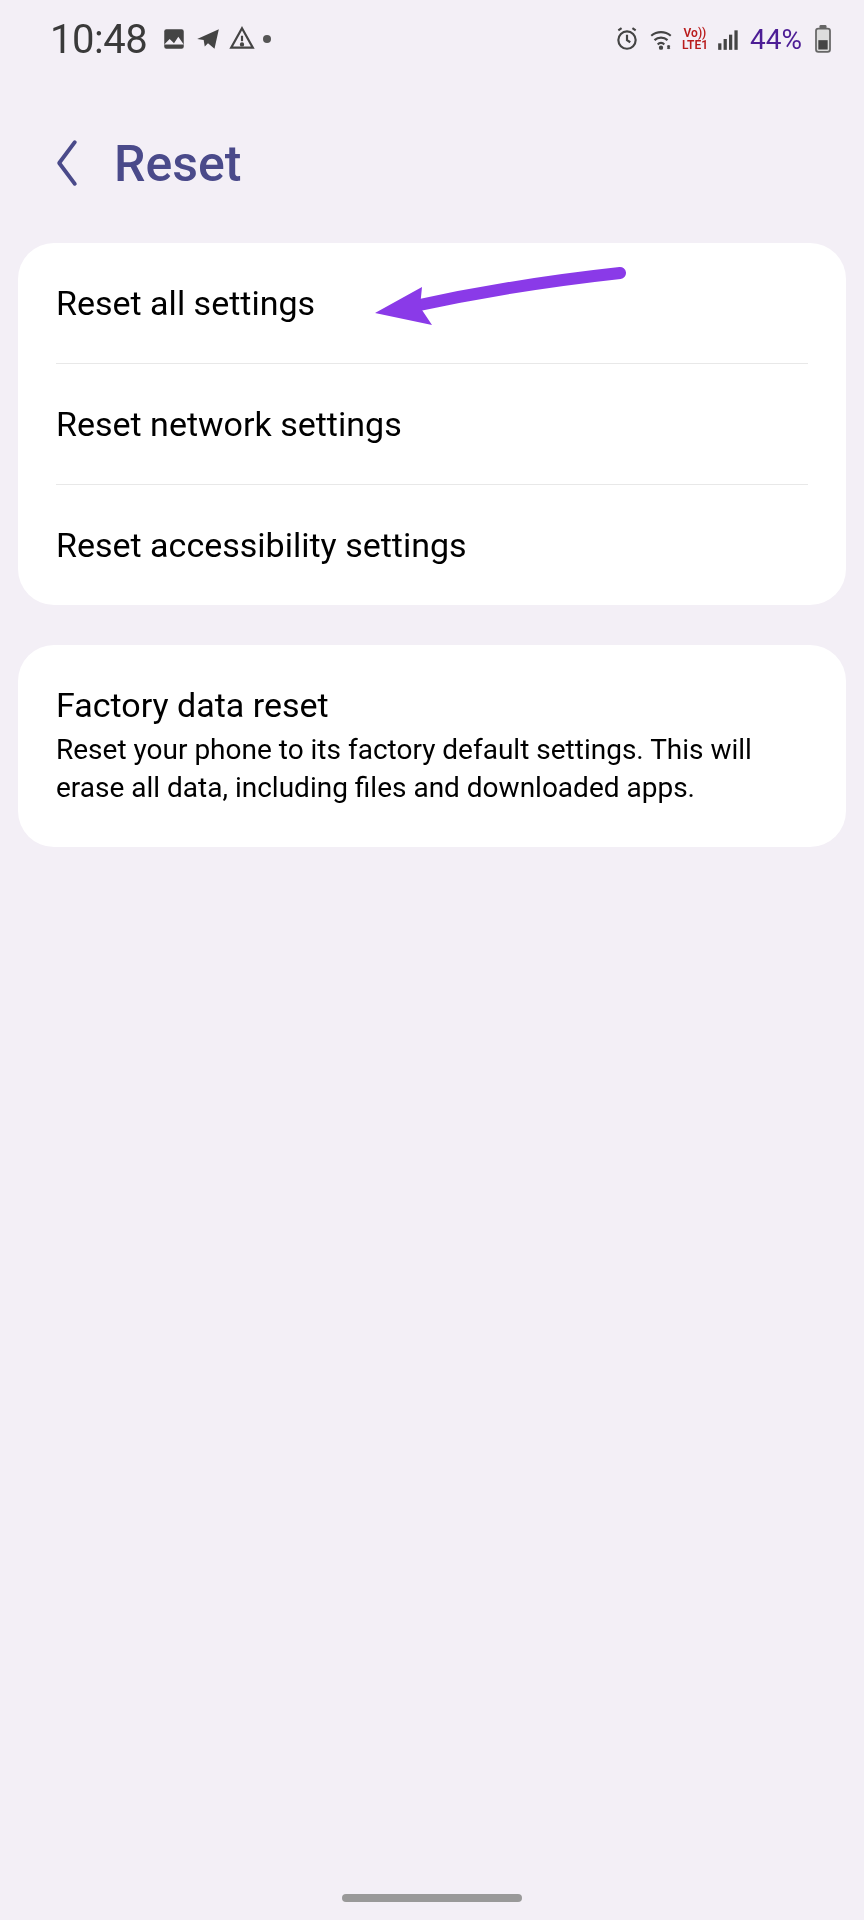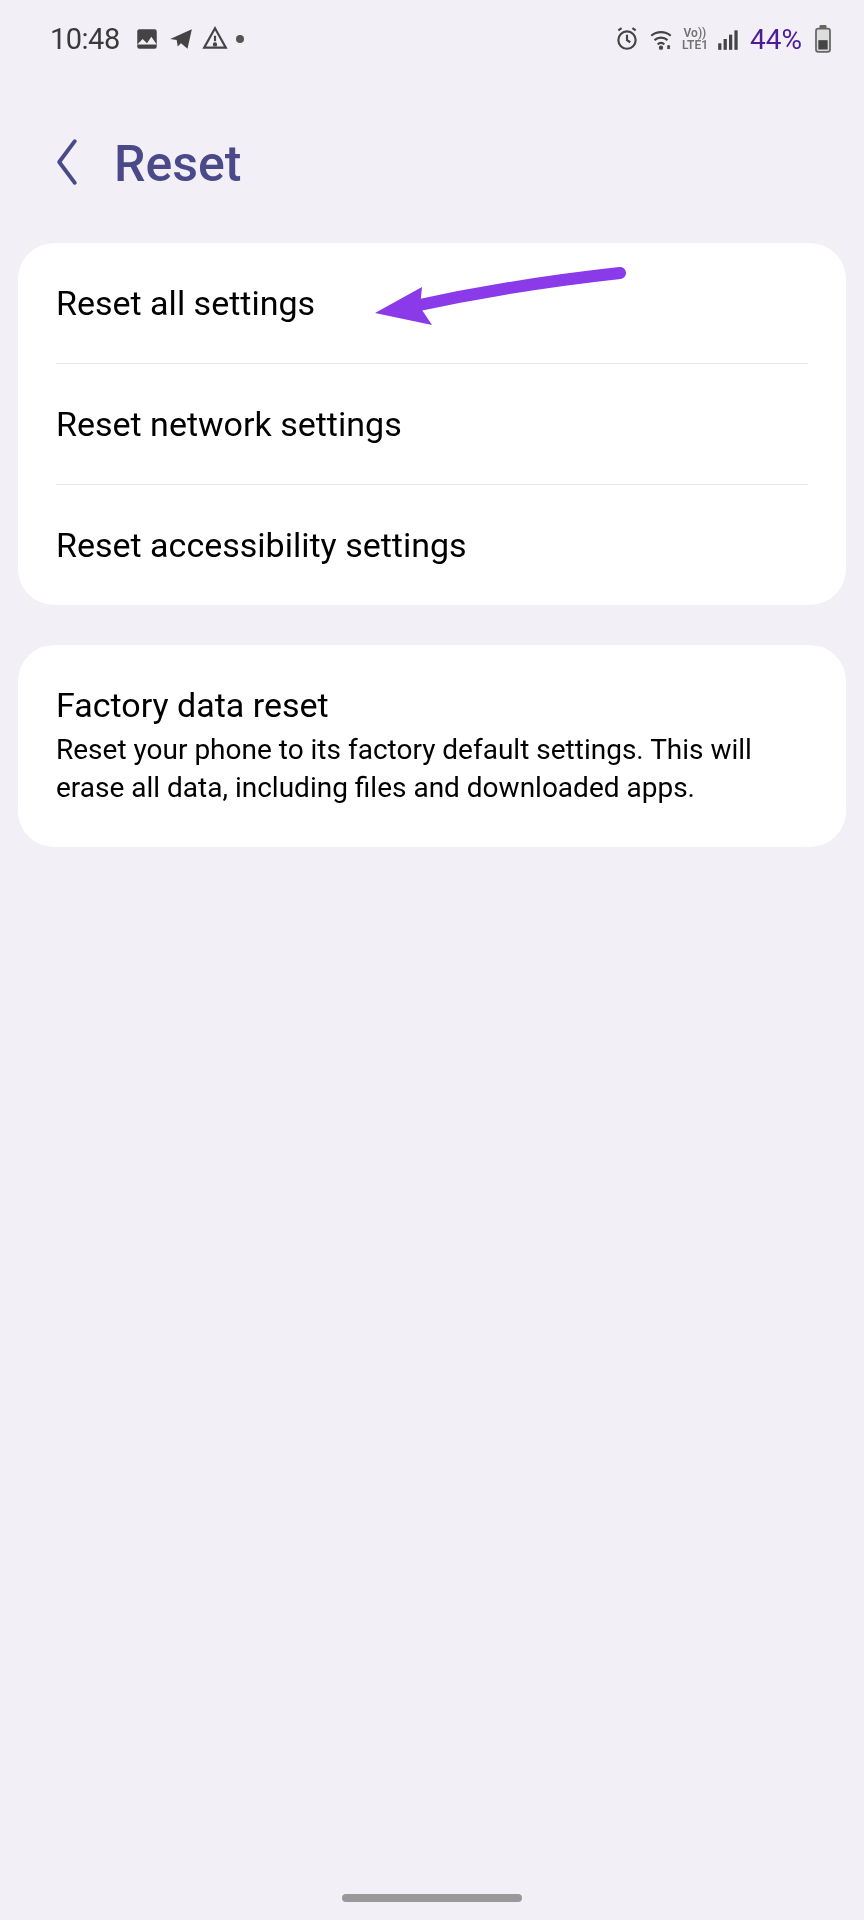--- a/index.html
+++ b/index.html
@@ -21,21 +21,21 @@
       align-items: center;
       padding: 18px 28px 10px 50px;
       height: 70px;
     }
     .status-left {
       display: flex;
       align-items: center;
       gap: 10px;
     }
     .status-time {
-      font-size: 29px;
+      font-size: 40px;
       color: #3a3a3a;
       font-weight: 400;
       letter-spacing: -0.5px;
     }
     .status-icons-left {
       display: flex;
       align-items: center;
       gap: 8px;
       margin-left: 4px;
     }
@@ -51,21 +51,21 @@
     }
     .icon-small {
       width: 26px;
       height: 26px;
       display: inline-flex;
       align-items: center;
       justify-content: center;
     }
     .header {
       display: flex;
-      align-items: center;
+      align-items: flex-end;
       padding: 65px 30px 50px 50px;
       gap: 30px;
     }
     .back-icon {
       color: #4a4a8a;
     }
     .header-title {
       font-size: 50px;
       color: #4a4a8a;
       font-weight: 500;
@@ -122,21 +122,21 @@
     }
     .dot {
       width: 8px;
       height: 8px;
       background: #555;
       border-radius: 50%;
     }
     .lte-label {
       font-size: 12px;
       line-height: 1;
-      color: #737373;
+      color: #b91c1c;
       font-weight: 600;
       display:flex;
       flex-direction:column;
       align-items:center;
     }
   </style>
 </head>
 <body>
 
 <div class="status-bar">

